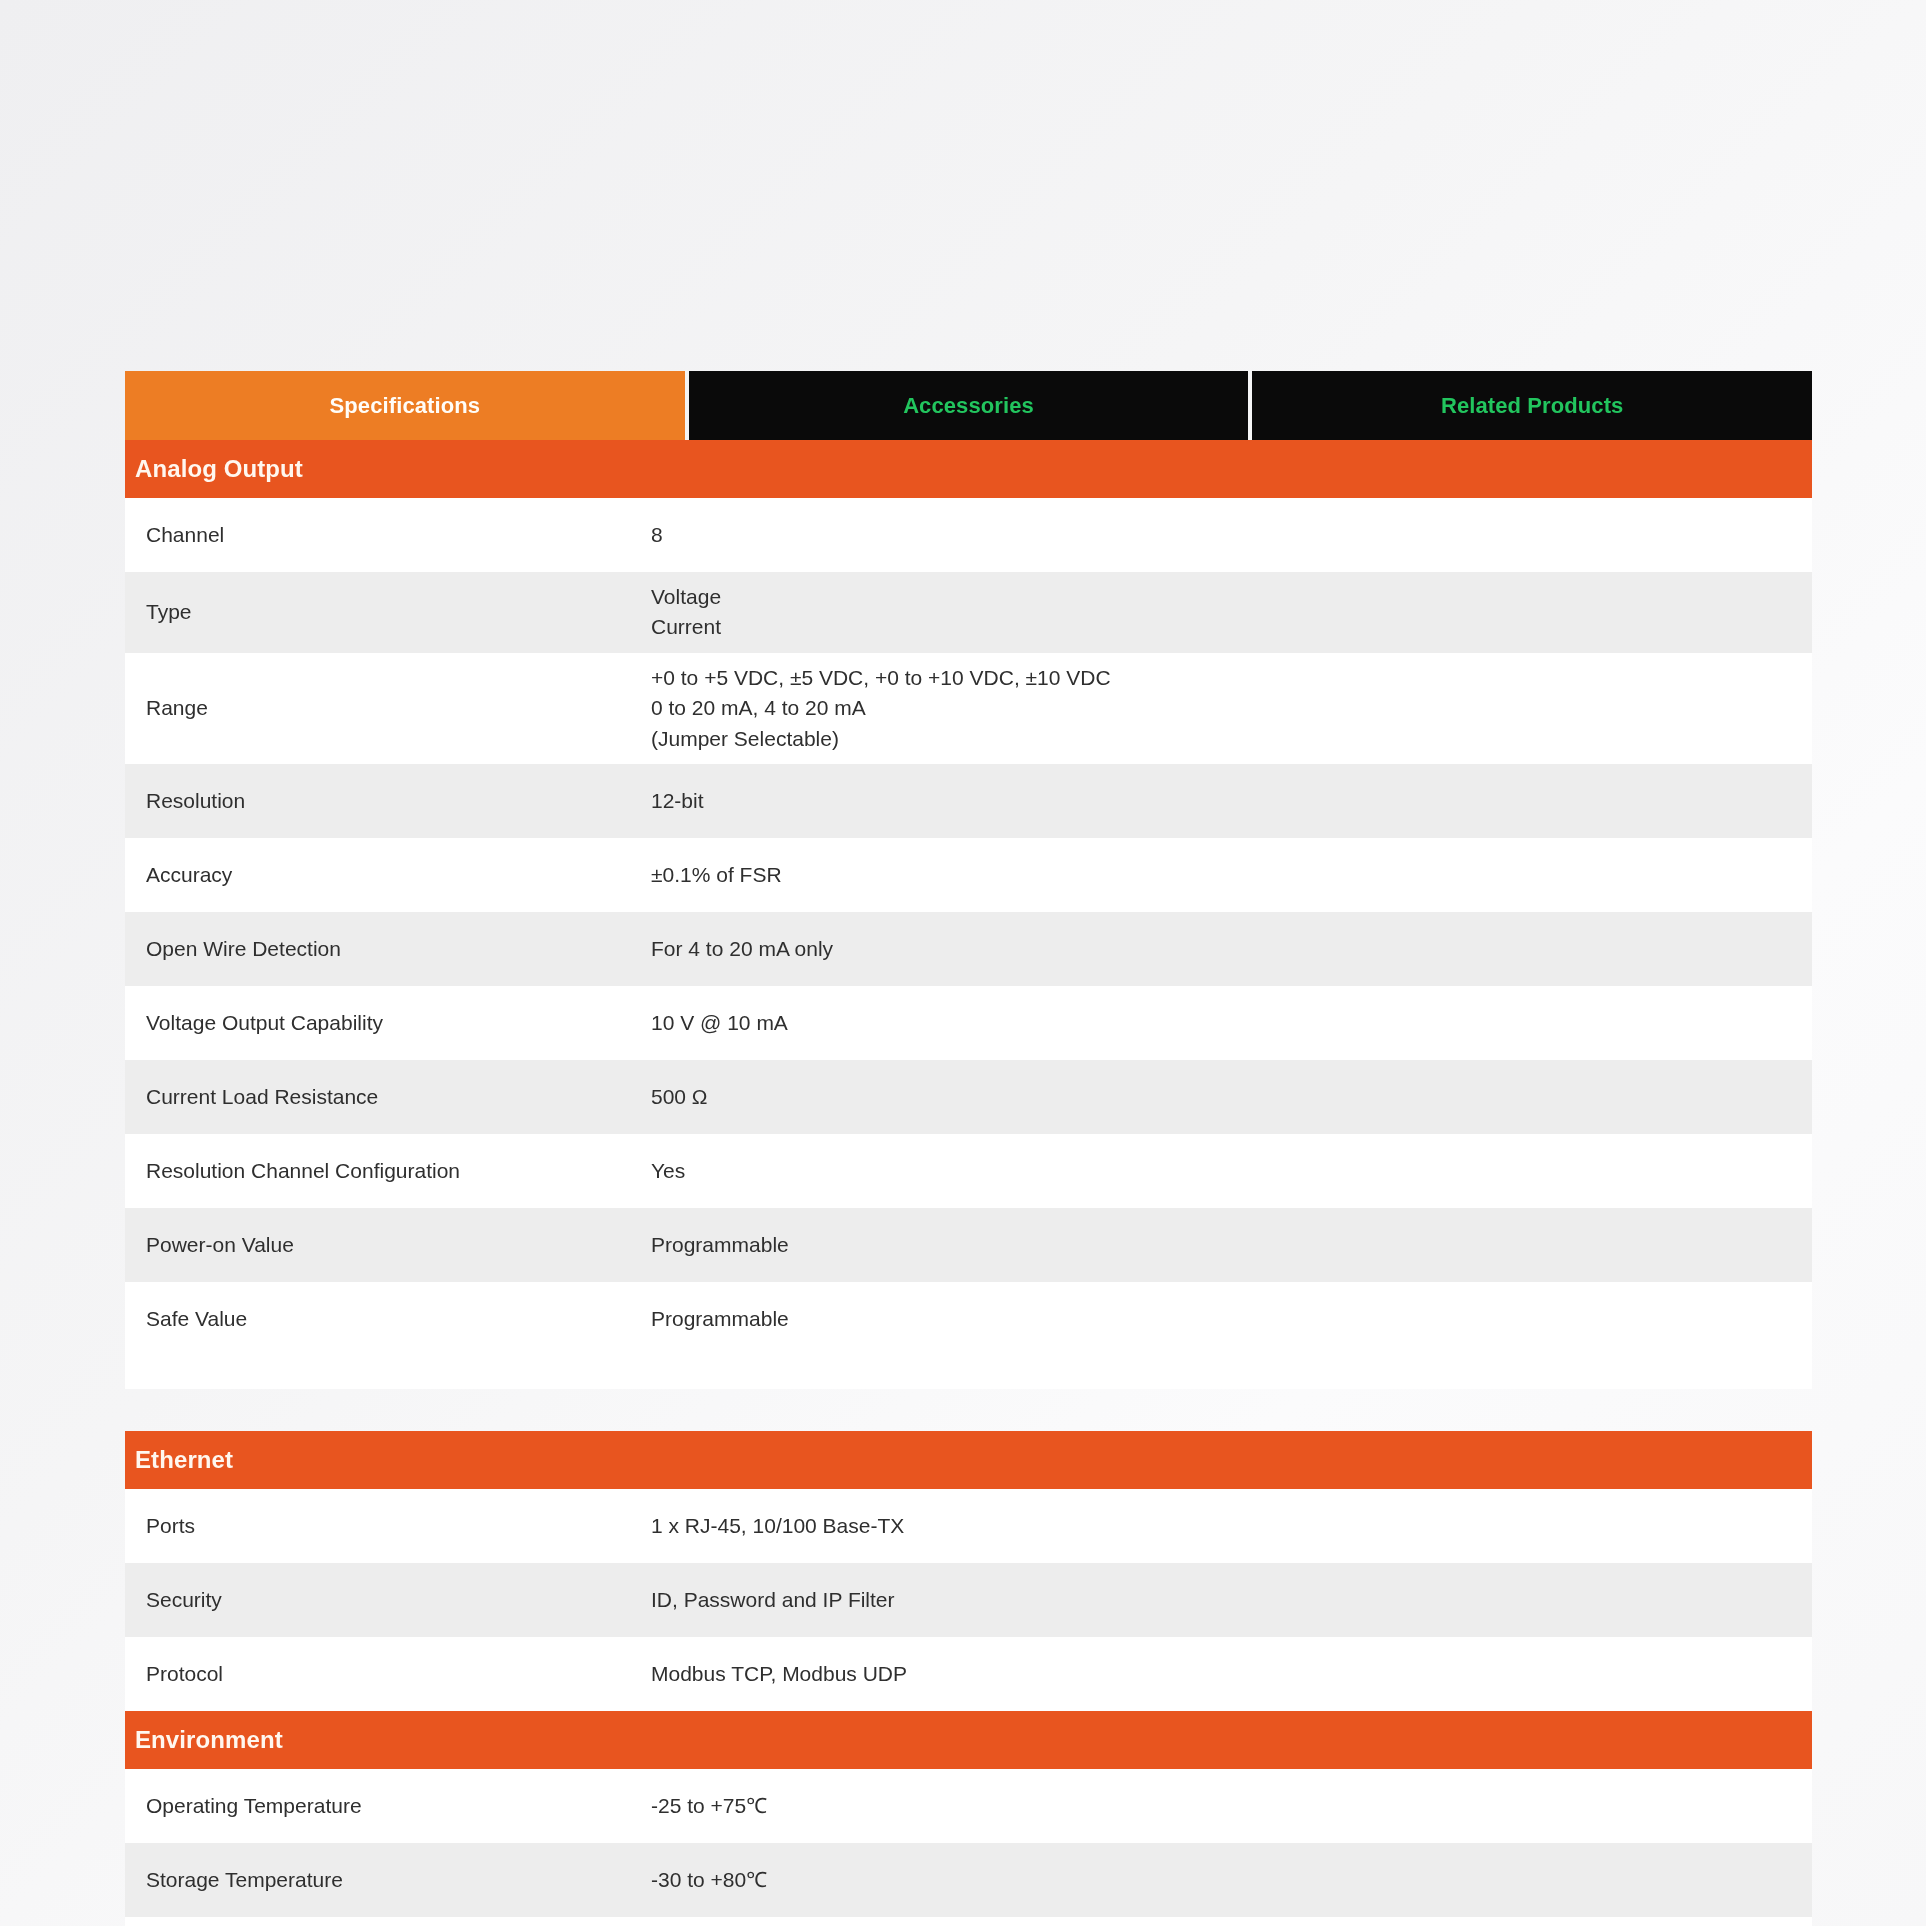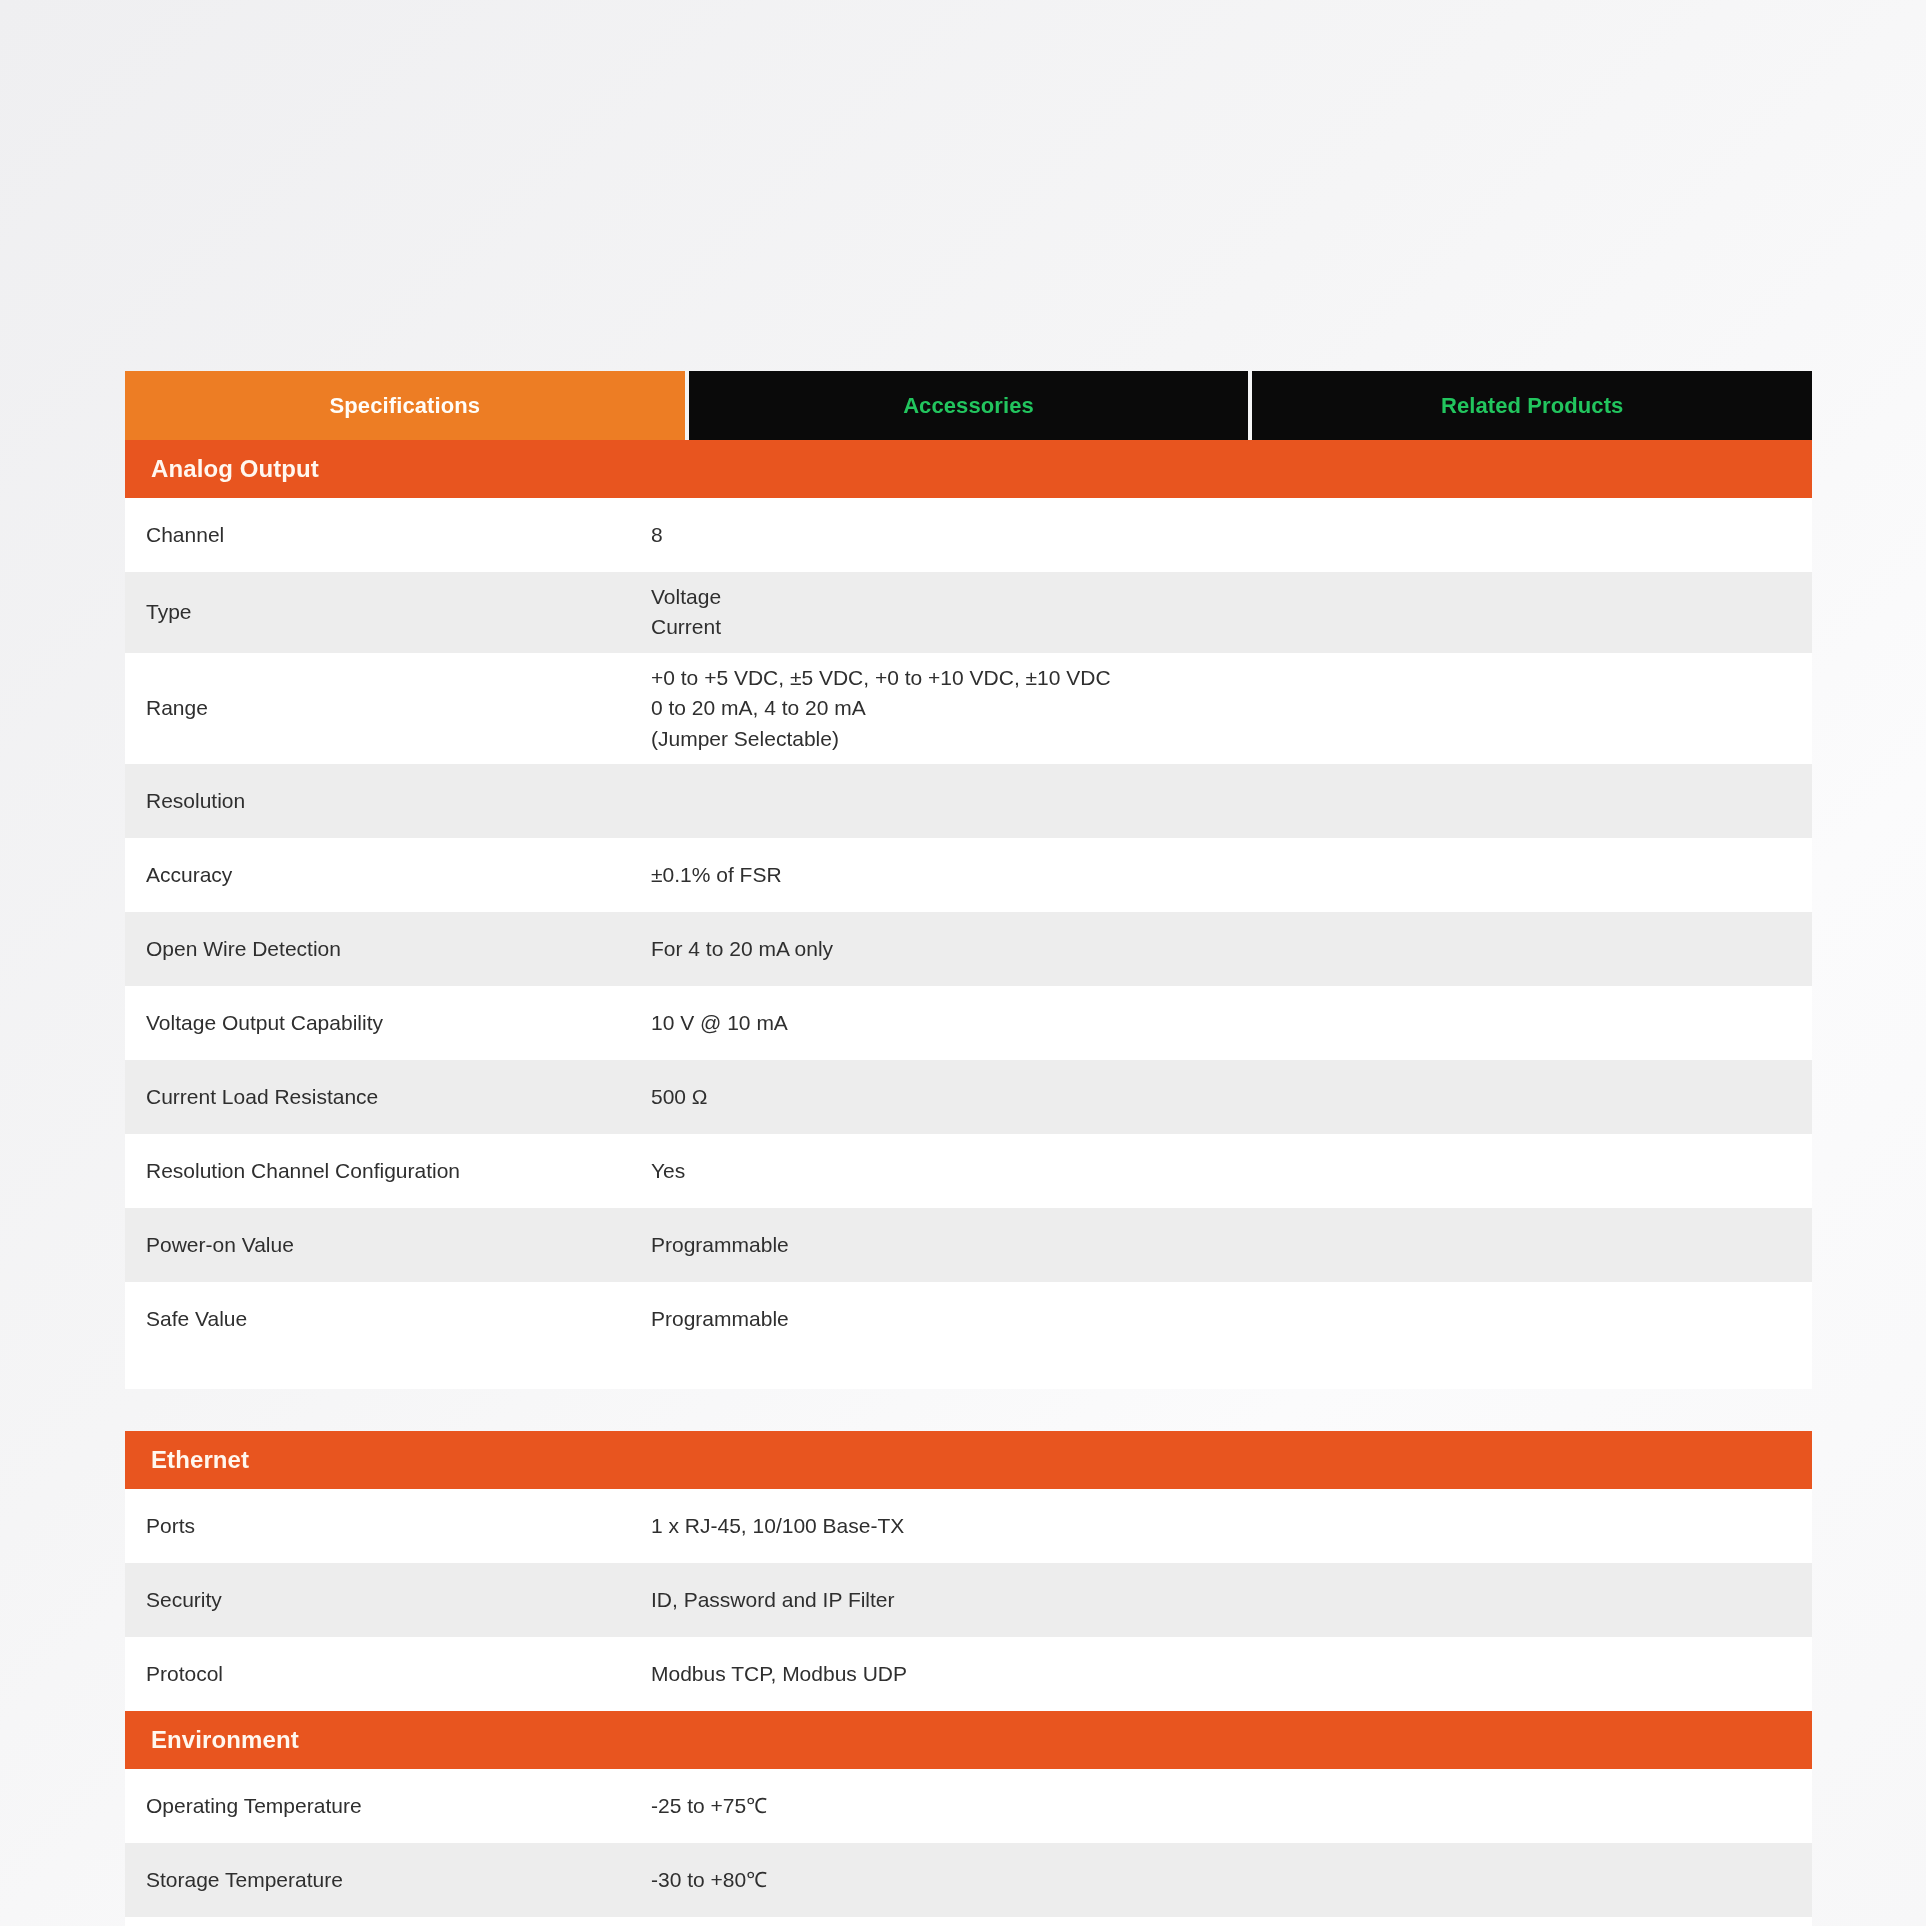--- a/index.html
+++ b/index.html
@@ -49,21 +49,21 @@
   
   .spec-table {
     width: 100%;
   }
   .section-head {
     background: #e8551f;
     color: #fff7ef;
     font-size: 24px;
     font-weight: bold;
     line-height: 1;
-    padding: 17px 0 17px 26px;
+    padding: 17px 0 17px 10px;
     letter-spacing: 0.1px;
   }
   .section-head.gap-above {
     margin-top: 42px;
   }
 
   .row {
     display: flex;
     align-items: center;
     min-height: 54px;
@@ -127,20 +127,23 @@
       <div class="row">
         <div class="cell-label">Range</div>
         <div class="cell-value">
           <span class="ln">+0 to +5 VDC, ±5 VDC, +0 to +10 VDC, ±10 VDC</span>
           <span class="ln">0 to 20 mA, 4 to 20 mA</span>
           <span class="ln">(Jumper Selectable)</span>
         </div>
       </div>
       <div class="row alt">
         <div class="cell-label">Resolution</div>
+        <div class="cell-value">
+          <span class="ln">12-bit</span>
+        </div>
       </div>
       <div class="row">
         <div class="cell-label">Accuracy</div>
         <div class="cell-value">
           <span class="ln">±0.1% of FSR</span>
         </div>
       </div>
       <div class="row alt">
         <div class="cell-label">Open Wire Detection</div>
         <div class="cell-value">

